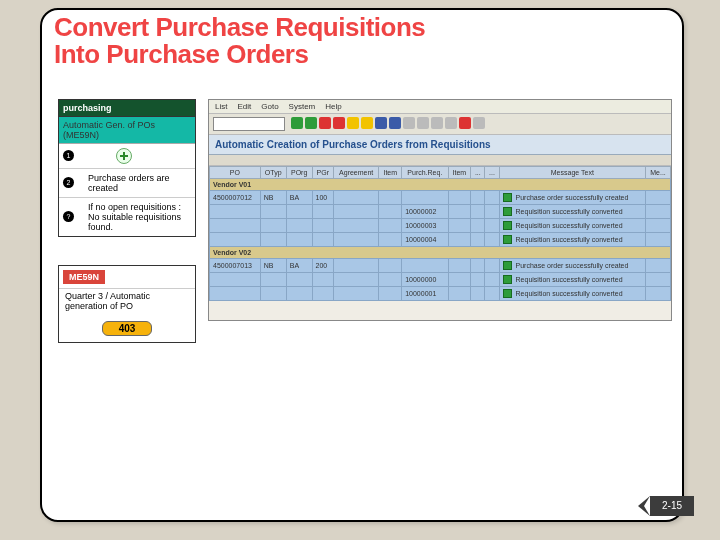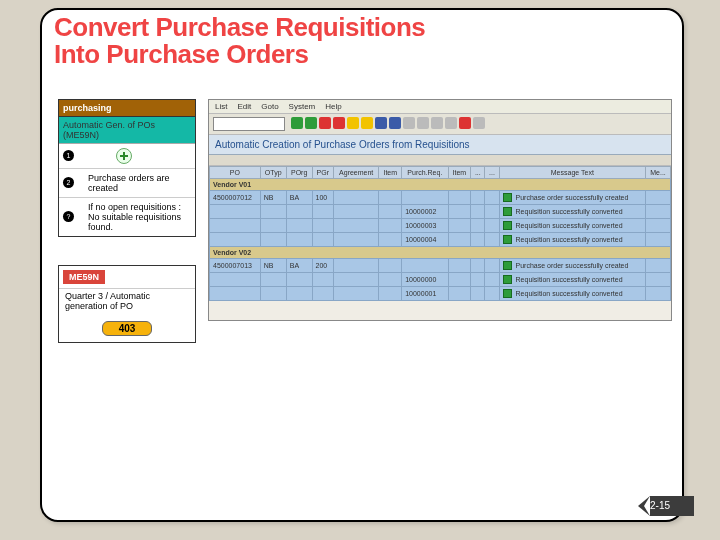--- a/index.html
+++ b/index.html
@@ -38,21 +38,21 @@
     padding: 30px 10px 0 16px;
   }
   
   .left-col { width: 138px; display: flex; flex-direction: column; gap: 28px; }
   .card {
     border: 1px solid #333;
     font-size: 9px;
     background: #fff;
   }
   .card-hdr {
-    background: #a16207;
+    background: #14532d;
     color: #fff;
     font-weight: bold;
     padding: 3px 4px;
     border-bottom: 1px solid #333;
   }
   .card-sub {
     background: #14b8a6;
     color: #333;
     padding: 3px 4px;
     border-bottom: 1px solid #aaa;
@@ -144,21 +144,21 @@
     border: 1px solid #888;
   }
   .tb-icon {
     width: 12px; height: 12px;
     display: inline-block;
     border-radius: 2px;
   }
   .sap-title {
     background: #d7e3ef;
     color: #26518e;
-    font-weight: normal;
+    font-weight: bold;
     font-size: 10px;
     padding: 4px 6px;
     border-bottom: 1px solid #9ab;
   }
   .sap-sub {
     height: 10px;
     background: #dedacd;
     border-bottom: 1px solid #bbb;
   }
   .grid {
@@ -194,21 +194,21 @@
   .page-flag {
     position: absolute;
     right: 26px;
     bottom: 24px;
     width: 44px;
     height: 20px;
     background: #3c3c3c;
     color: #fff;
     font-size: 10px;
     line-height: 20px;
-    text-align: left;
+    text-align: center;
   }
   .page-flag::before {
     content: "";
     position: absolute;
     left: -12px; top: 0;
     border-top: 10px solid transparent;
     border-bottom: 10px solid transparent;
     border-right: 12px solid #3c3c3c;
   }
   .page-flag::after {

